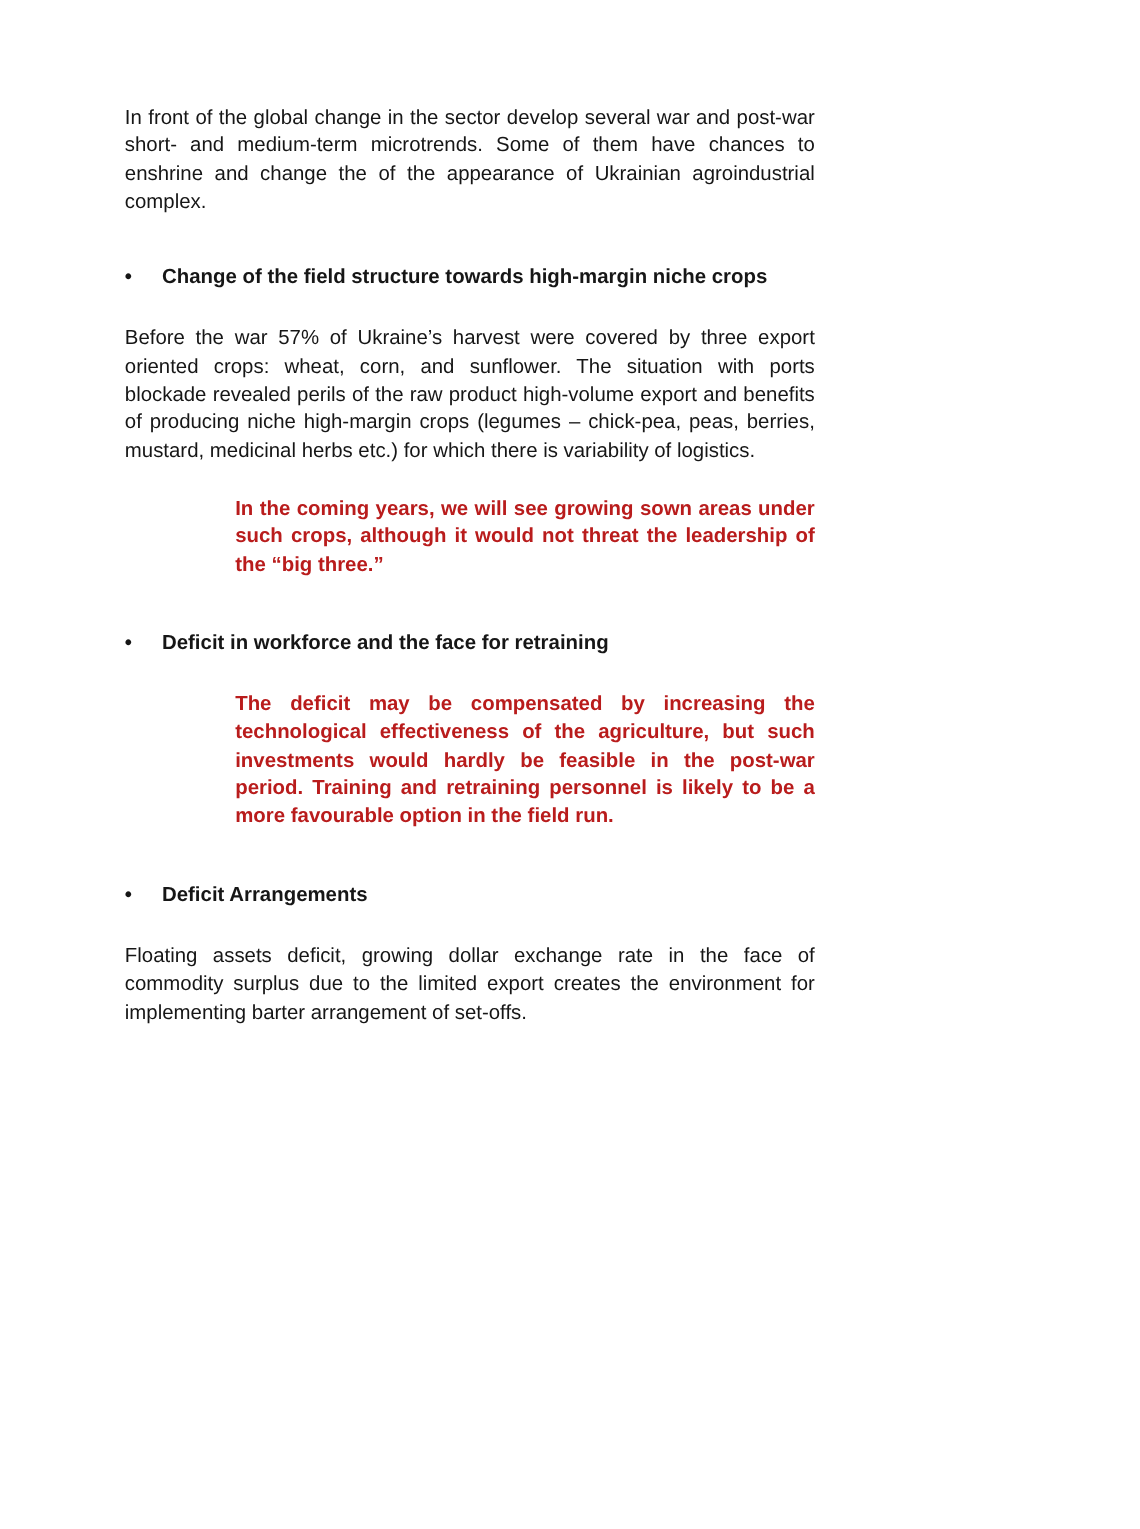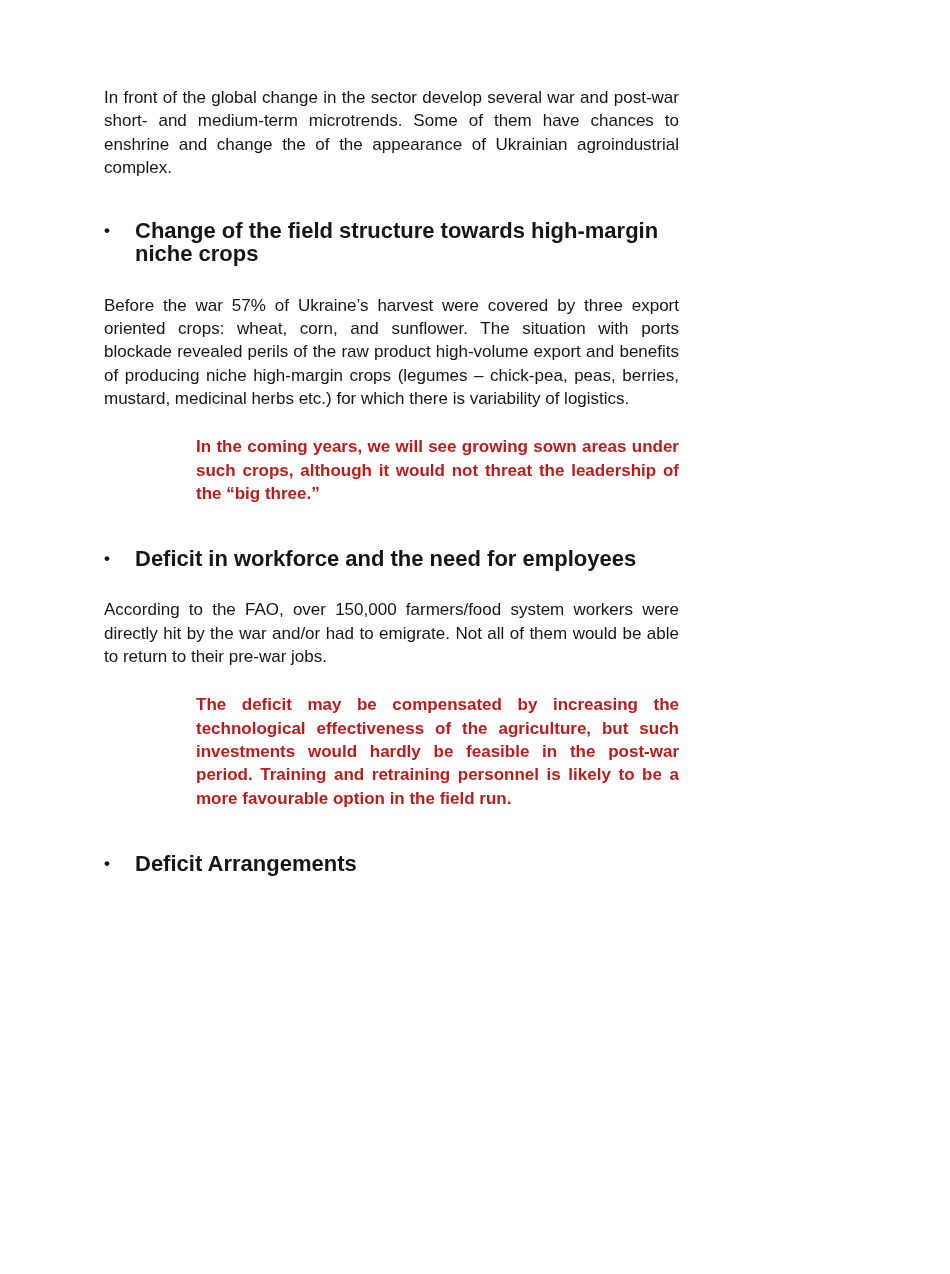--- a/index.html
+++ b/index.html
@@ -26,21 +26,21 @@
     display: flex;
     margin: 0 0 28px 0;
     font-weight: bold;
   }
   .bullet {
     flex: none;
     width: 31px;
   }
   .heading {
     flex: 1;
-    font-size: 22px;
+    font-size: 17px;
     font-weight: bold;
     margin: 0;
     line-height: 23.3px;
   }
   .callout {
     margin: 0 0 42px 92px;
     color: #b91c1c;
     font-weight: bold;
     text-align: justify;
   }
@@ -55,23 +55,23 @@
 
   <div class="bullet-heading">
     <span class="bullet">•</span>
     <h3 class="heading">Change of the field structure towards high-margin niche crops</h3>
   </div>
   <p class="para">Before the war 57% of Ukraine’s harvest were covered by three export oriented crops: wheat, corn, and sunflower. The situation with ports blockade revealed perils of the raw product high-volume export and benefits of producing niche high-margin crops (legumes – chick-pea, peas, berries, mustard, medicinal herbs etc.) for which there is variability of logistics.</p>
   <p class="callout">In the coming years, we will see growing sown areas under such crops, although it would not threat the leadership of the “big three.”</p>
 
   <div class="bullet-heading">
     <span class="bullet">•</span>
-    <h3 class="heading">Deficit in workforce and the need for employees</h3>
+    <h3 class="heading">Deficit in workforce and the face for retraining</h3>
   </div>
-  <p class="para">According to the FAO, over 150,000 farmers/food system workers were directly hit by the war and/or had to emigrate. Not all of them would be able to return to their pre-war jobs.</p>
   <p class="callout">The deficit may be compensated by increasing the technological effectiveness of the agriculture, but such investments would hardly be feasible in the post-war period. Training and retraining personnel is likely to be a more favourable option in the field run.</p>
 
   <div class="bullet-heading">
     <span class="bullet">•</span>
     <h3 class="heading">Deficit Arrangements</h3>
   </div>
+  <p class="para">Floating assets deficit, growing dollar exchange rate in the face of commodity surplus due to the limited export creates the environment for implementing barter arrangement of set-offs.</p>
 
 </div>
 
 </body></html>

